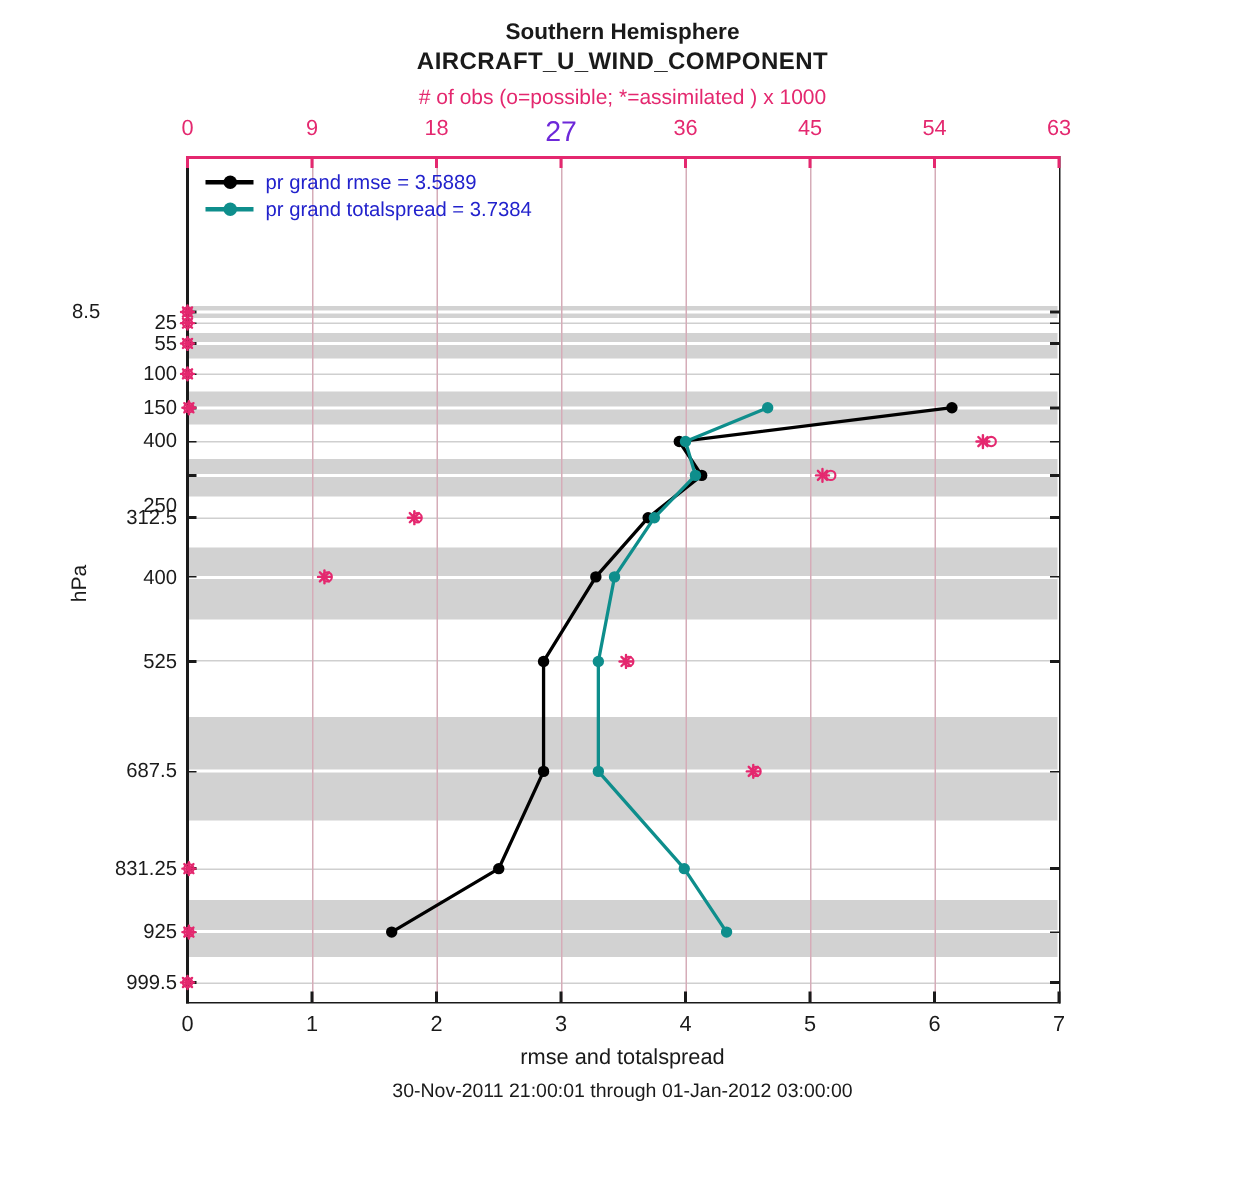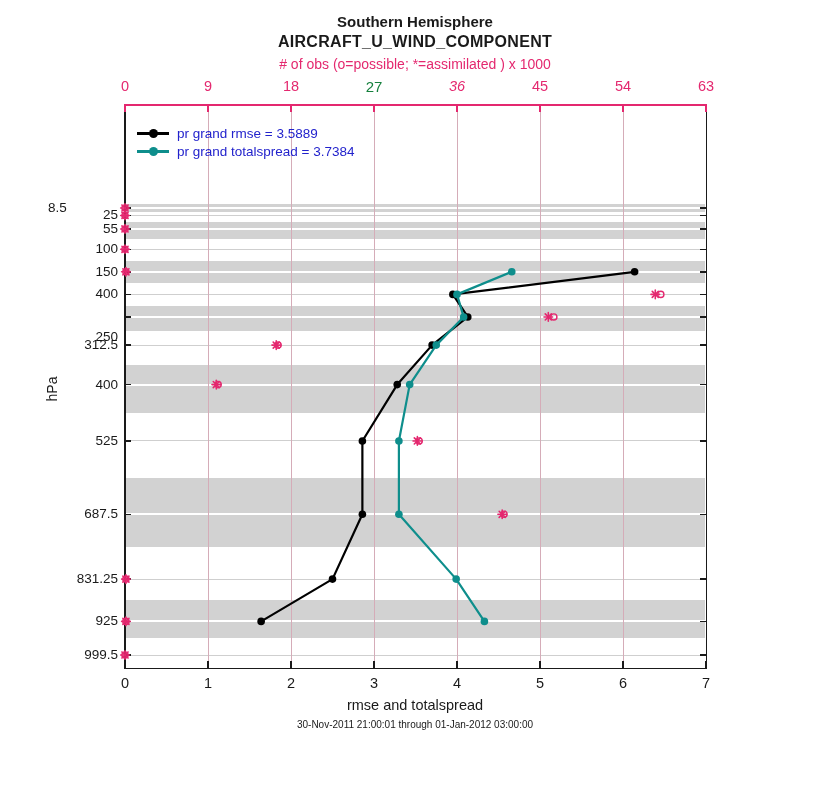--- a/index.html
+++ b/index.html
@@ -4,25 +4,25 @@
 <style>
   html,body{margin:0;padding:0;background:#fff;}
   #fig{position:relative;width:830px;height:800px;background:#ffffff;overflow:hidden;
        font-family:"Liberation Sans","DejaVu Sans",sans-serif;color:#1a1a1a;}
   .abs{position:absolute;}
   .centered{left:0;right:0;text-align:center;}
   .title1{top:13px;font-size:15px;font-weight:bold;}
   .title2{top:33px;font-size:16px;font-weight:bold;letter-spacing:0.3px;}
   .obslabel{top:56px;font-size:14px;color:#e4286f;}
   .xlabel{top:697px;font-size:14.5px;}
-  .dates{top:719px;font-size:10px;}
+  .dates{top:719px;font-size:13px;}
   .datafile{top:767px;font-size:8px;color:#222;}
   .ylabel{left:30px;top:381px;width:44px;font-size:14px;text-align:center;
           transform:rotate(-90deg);transform-origin:center center;}
-  .legend{left:137px;top:112px;margin-top:12px;}
+  .legend{left:137px;top:112px;}
   .legend-row{display:flex;align-items:center;height:18px;}
   .legend-swatch{position:relative;width:32px;height:3px;margin-right:8px;}
   .legend-dot{position:absolute;left:12px;top:-3px;width:9px;height:9px;border-radius:50%;}
   .legend-text{font-size:13.5px;color:#2222cc;white-space:nowrap;}
   svg{position:absolute;left:0;top:0;pointer-events:none;}
 </style>
 </head>
 <body>
 
 <div id="fig">
@@ -120,23 +120,23 @@
       <div style="position: absolute; left: 601px; width: 44px; top: 675px; text-align: center; font-size: 14.5px;">6</div>
       <div style="position: absolute; left: 705.25px; width: 1.5px; top: 661px; height: 6.5px; background: rgb(26, 26, 26);"></div>
       <div style="position: absolute; left: 684px; width: 44px; top: 675px; text-align: center; font-size: 14.5px;">7</div>
       <div style="position: absolute; left: 124.25px; width: 1.5px; top: 105.5px; height: 6.5px; background: rgb(228, 40, 111);"></div>
       <div style="position: absolute; left: 103px; width: 44px; top: 78px; text-align: center; font-size: 14.5px; color: rgb(228, 40, 111);">0</div>
       <div style="position: absolute; left: 207.25px; width: 1.5px; top: 105.5px; height: 6.5px; background: rgb(228, 40, 111);"></div>
       <div style="position: absolute; left: 186px; width: 44px; top: 78px; text-align: center; font-size: 14.5px; color: rgb(228, 40, 111);">9</div>
       <div style="position: absolute; left: 290.25px; width: 1.5px; top: 105.5px; height: 6.5px; background: rgb(228, 40, 111);"></div>
       <div style="position: absolute; left: 269px; width: 44px; top: 78px; text-align: center; font-size: 14.5px; color: rgb(228, 40, 111);">18</div>
       <div style="position: absolute; left: 373.25px; width: 1.5px; top: 105.5px; height: 6.5px; background: rgb(228, 40, 111);"></div>
-      <div style="position: absolute; left: 352px; width: 44px; top: 78px; text-align: center; font-size: 15px; color: #15803d;">27</div>
+      <div style="position: absolute; left: 352px; width: 44px; top: 78px; text-align: center; font-size: 19px; color: #6d28d9;">27</div>
       <div style="position: absolute; left: 456.25px; width: 1.5px; top: 105.5px; height: 6.5px; background: rgb(228, 40, 111);"></div>
-      <div style="position: absolute; left: 435px; width: 44px; top: 78px; text-align: center; font-size: 14.5px; color: rgb(228, 40, 111); font-style: italic;">36</div>
+      <div style="position: absolute; left: 435px; width: 44px; top: 78px; text-align: center; font-size: 14.5px; color: rgb(228, 40, 111);">36</div>
       <div style="position: absolute; left: 539.25px; width: 1.5px; top: 105.5px; height: 6.5px; background: rgb(228, 40, 111);"></div>
       <div style="position: absolute; left: 518px; width: 44px; top: 78px; text-align: center; font-size: 14.5px; color: rgb(228, 40, 111);">45</div>
       <div style="position: absolute; left: 622.25px; width: 1.5px; top: 105.5px; height: 6.5px; background: rgb(228, 40, 111);"></div>
       <div style="position: absolute; left: 601px; width: 44px; top: 78px; text-align: center; font-size: 14.5px; color: rgb(228, 40, 111);">54</div>
       <div style="position: absolute; left: 705.25px; width: 1.5px; top: 105.5px; height: 6.5px; background: rgb(228, 40, 111);"></div>
       <div style="position: absolute; left: 684px; width: 44px; top: 78px; text-align: center; font-size: 14.5px; color: rgb(228, 40, 111);">63</div>
     </div>
 
   <svg id="overlay" width="830" height="800" viewBox="0 0 830 800">
       <circle cx="125" cy="208" r="3.1" fill="none" stroke="#e4286f" stroke-width="1.4"></circle>

